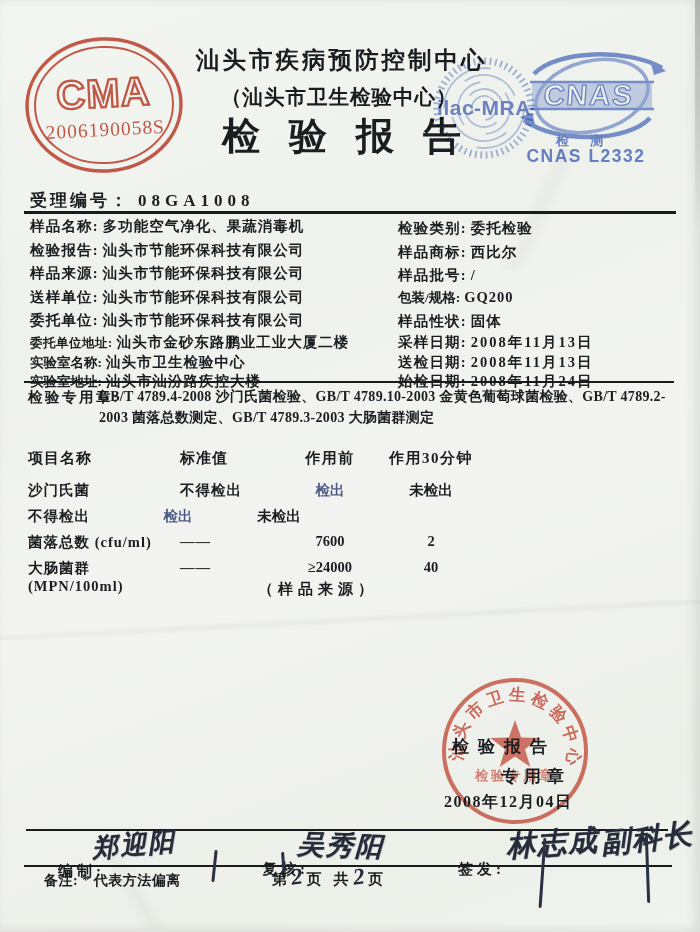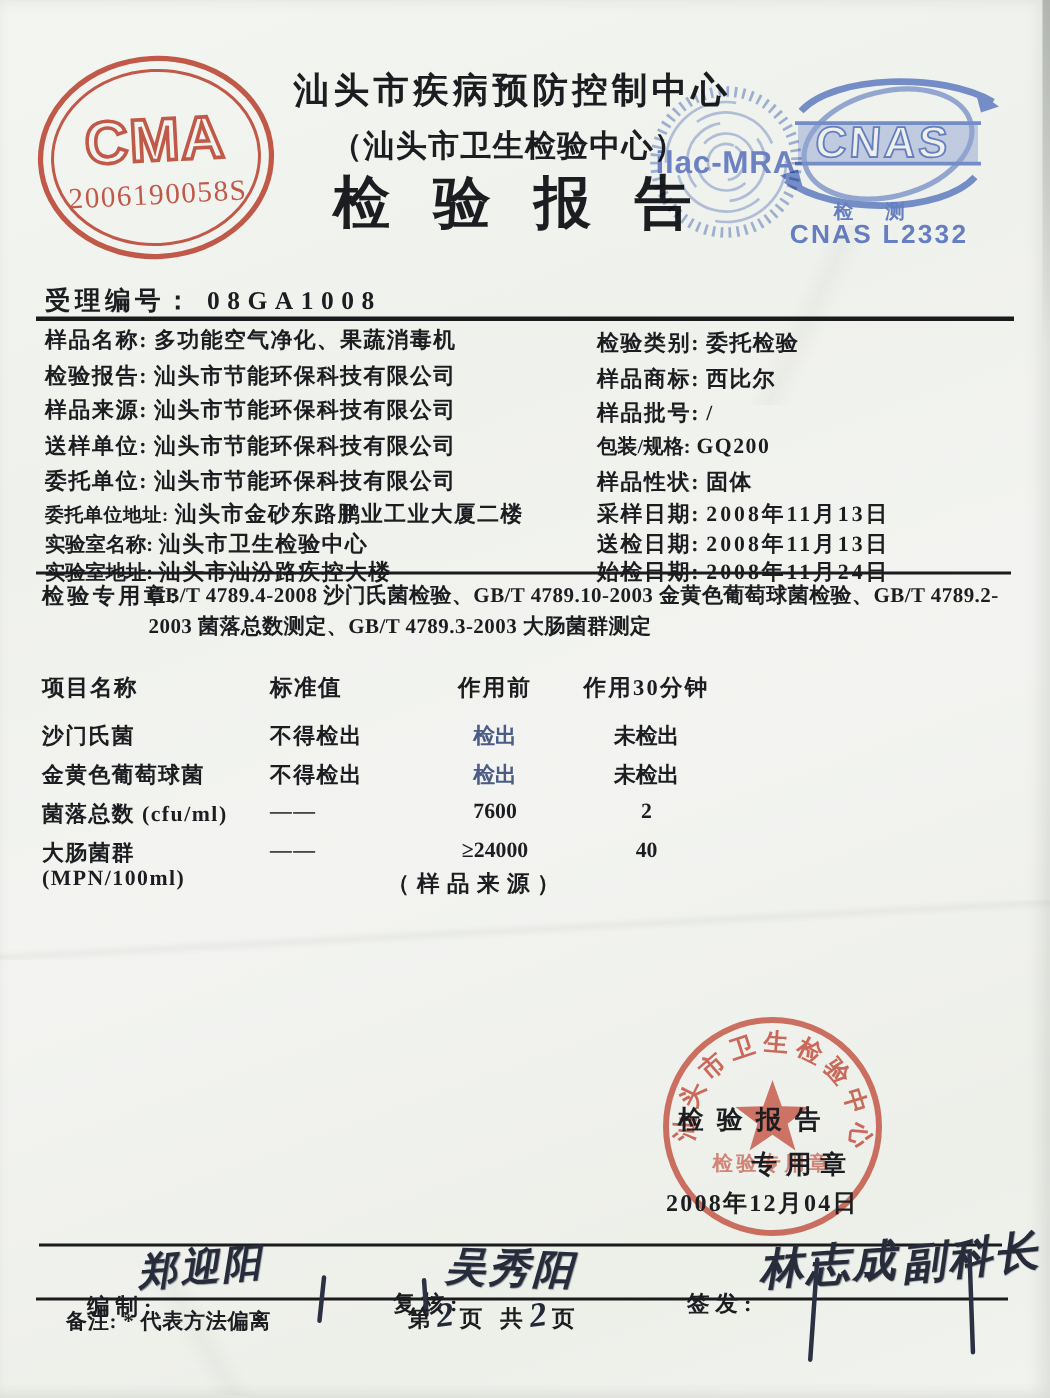--- a/index.html
+++ b/index.html
@@ -145,21 +145,20 @@
       <span class="c3">作用前</span>
       <span class="c4">作用30分钟</span>
     </div>
     <div class="trow" style="top:481px;">
       <span class="c1">沙门氏菌</span>
       <span class="c2">不得检出</span>
       <span class="c3 blueink">检出</span>
       <span class="c4">未检出</span>
     </div>
     <div class="trow" style="top:507px;">
-      <span class="c1">金黄色葡萄球菌</span>
       <span class="c2">不得检出</span>
       <span class="c3 blueink">检出</span>
       <span class="c4">未检出</span>
     </div>
     <div class="trow" style="top:533px;">
       <span class="c1">菌落总数 (cfu/ml)</span>
       <span class="c2">——</span>
       <span class="c3">7600</span>
       <span class="c4">2</span>
     </div>

